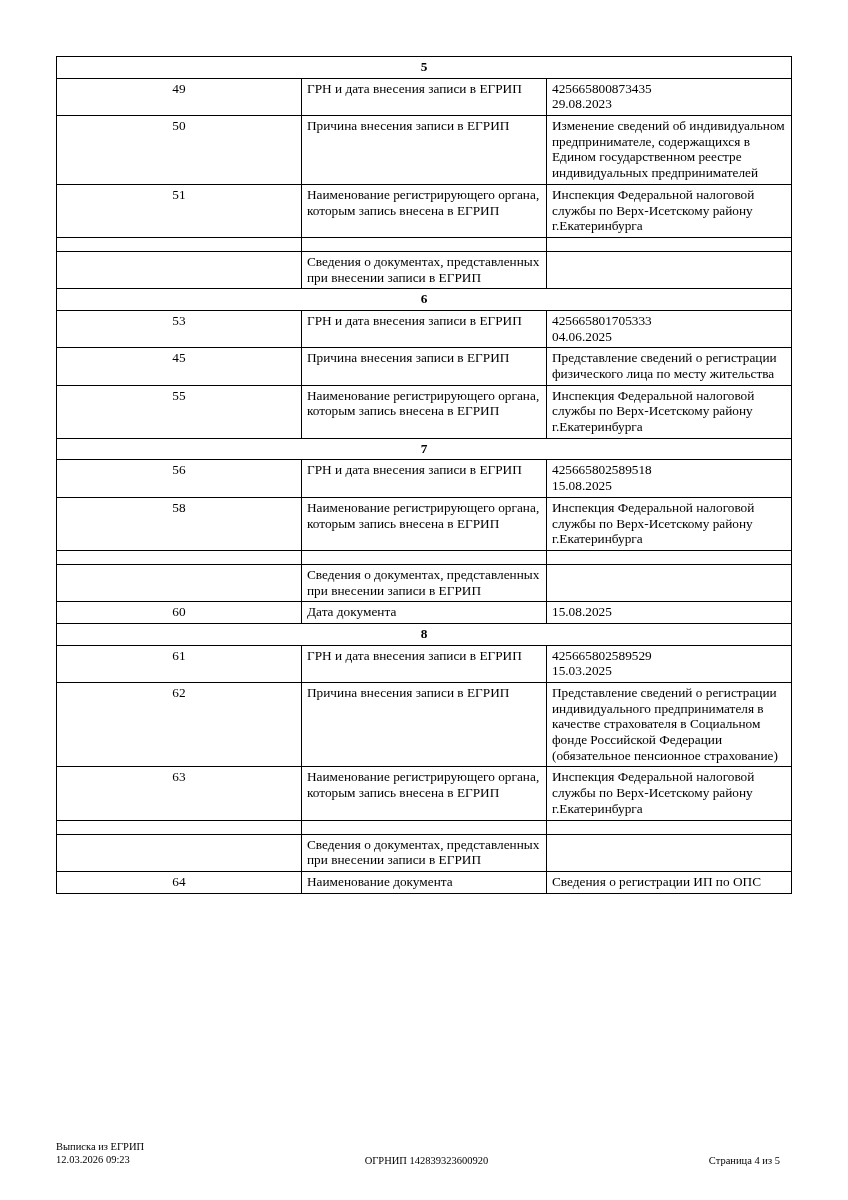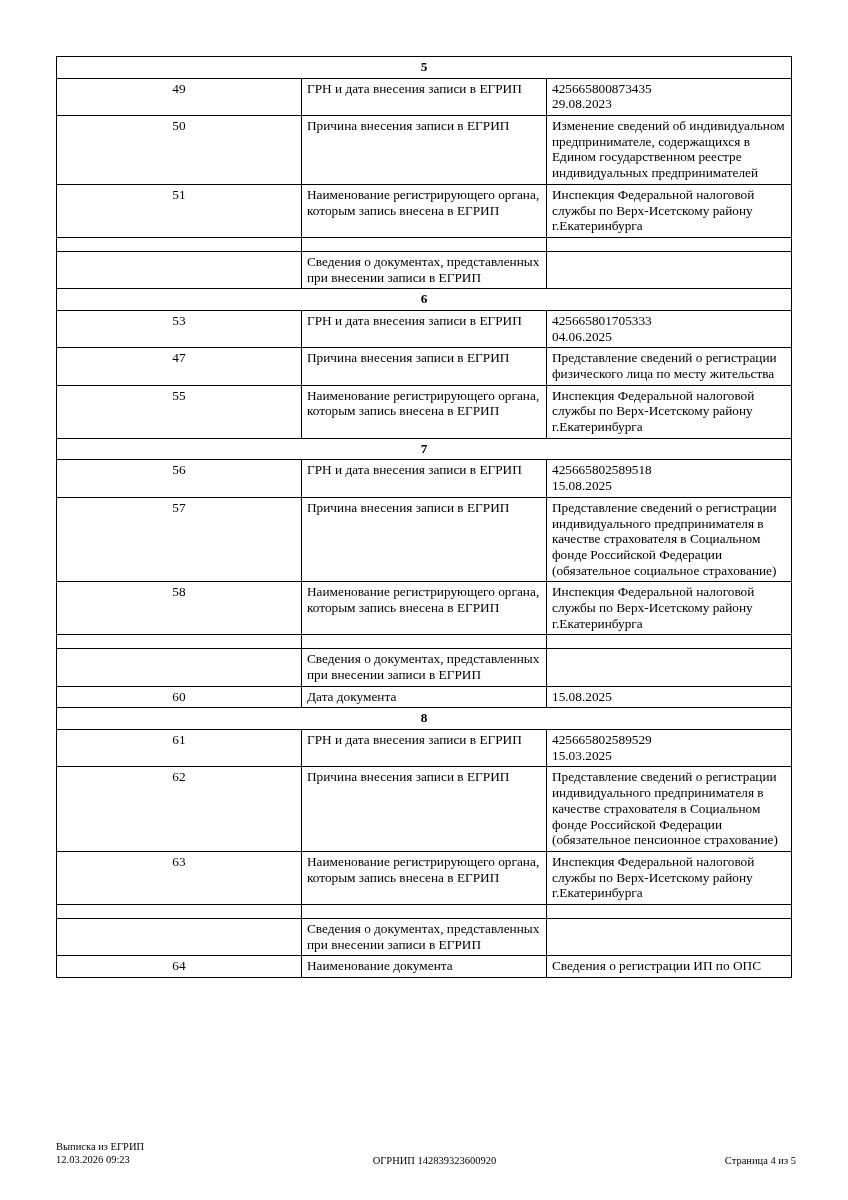--- a/index.html
+++ b/index.html
@@ -44,21 +44,21 @@
   }
   tr.spacer td {
     height: 13px;
     padding: 0;
   }
   .nowrapline { white-space: pre-line; }
 
   .footer {
     position: absolute;
     left: 56px;
-    right: 52px;
+    right: 68px;
     bottom: 34px;
     font-family: "Liberation Serif", serif;
     font-size: 10.5px;
     color: #000;
   }
   .footer-row {
     display: flex;
     align-items: flex-end;
     justify-content: space-between;
   }
@@ -104,42 +104,37 @@
         <tr class="section-head">
           <td colspan="3">6</td>
         </tr>
         <tr>
           <td class="col-num">53</td>
           <td class="col-label nowrapline">ГРН и дата внесения записи в ЕГРИП</td>
           <td class="col-value nowrapline">425665801705333
 04.06.2025</td>
         </tr>
         <tr>
-          <td class="col-num">47</td>
+          <td class="col-num">45</td>
           <td class="col-label nowrapline">Причина внесения записи в ЕГРИП</td>
           <td class="col-value nowrapline">Представление сведений о регистрации физического лица по месту жительства</td>
         </tr>
         <tr>
           <td class="col-num">55</td>
           <td class="col-label nowrapline">Наименование регистрирующего органа, которым запись внесена в ЕГРИП</td>
           <td class="col-value nowrapline">Инспекция Федеральной налоговой службы по Верх-Исетскому району г.Екатеринбурга</td>
         </tr>
         <tr class="section-head">
           <td colspan="3">7</td>
         </tr>
         <tr>
           <td class="col-num">56</td>
           <td class="col-label nowrapline">ГРН и дата внесения записи в ЕГРИП</td>
           <td class="col-value nowrapline">425665802589518
 15.08.2025</td>
-        </tr>
-        <tr>
-          <td class="col-num">57</td>
-          <td class="col-label nowrapline">Причина внесения записи в ЕГРИП</td>
-          <td class="col-value nowrapline">Представление сведений о регистрации индивидуального предпринимателя в качестве страхователя в Социальном фонде Российской Федерации (обязательное социальное страхование)</td>
         </tr>
         <tr>
           <td class="col-num">58</td>
           <td class="col-label nowrapline">Наименование регистрирующего органа, которым запись внесена в ЕГРИП</td>
           <td class="col-value nowrapline">Инспекция Федеральной налоговой службы по Верх-Исетскому району г.Екатеринбурга</td>
         </tr>
         <tr class="spacer">
           <td class="col-num"></td>
           <td class="col-label"></td>
           <td class="col-value"></td>

